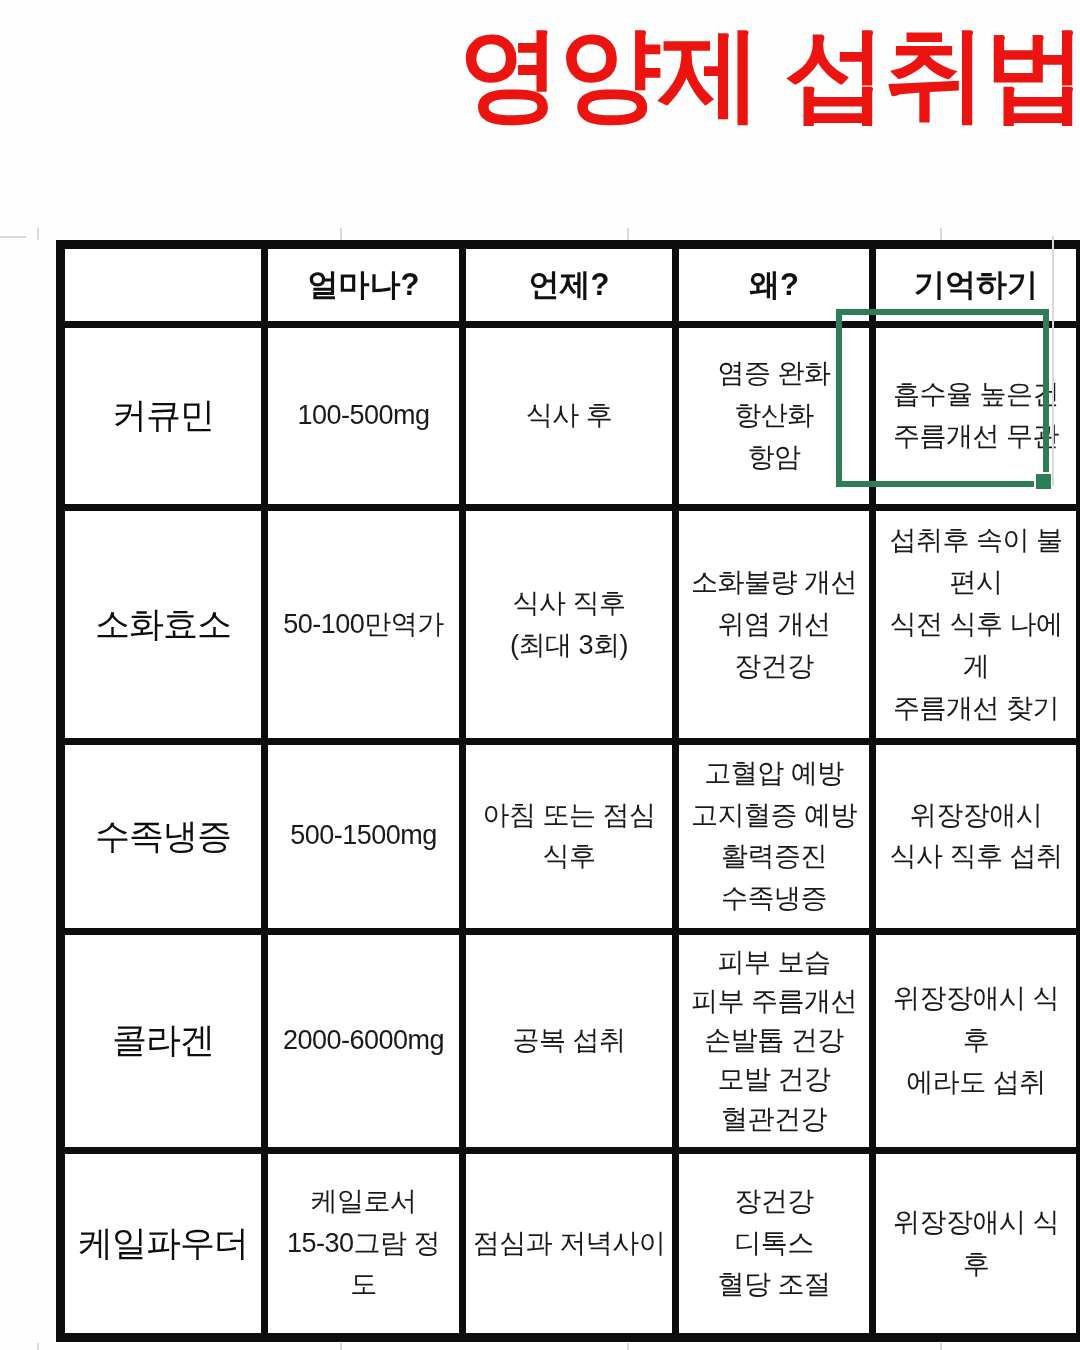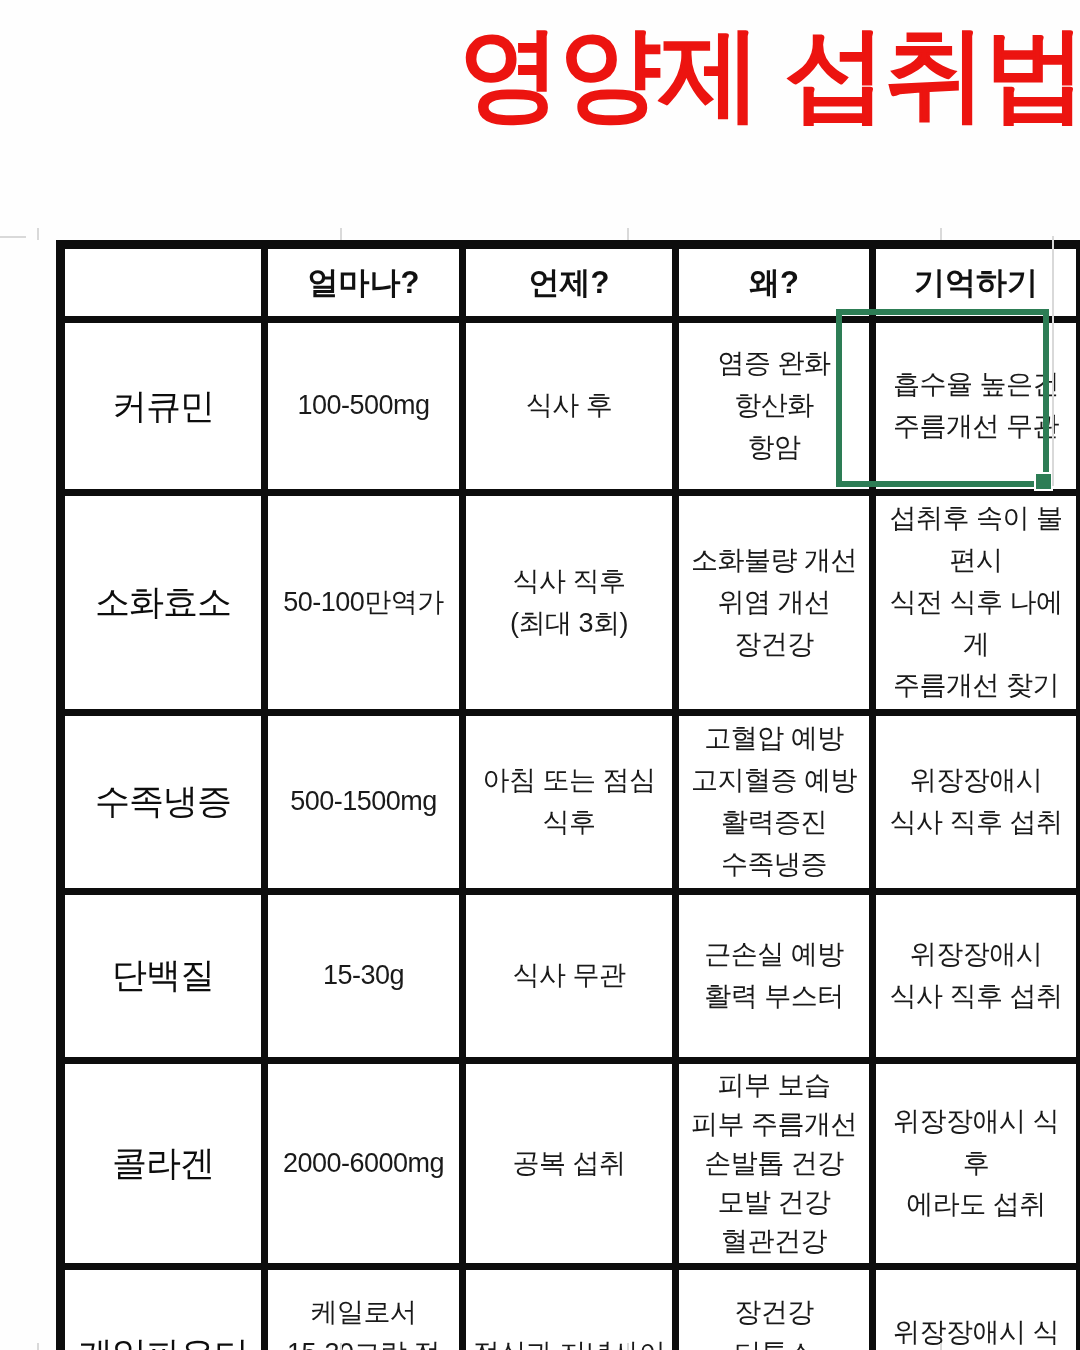--- a/index.html
+++ b/index.html
@@ -169,29 +169,20 @@
           <td class="data-cell">아침 또는 점심
 식후</td>
           <td class="data-cell">고혈압 예방
 고지혈증 예방
 활력증진
 수족냉증</td>
           <td class="data-cell">위장장애시
 식사 직후 섭취</td>
         </tr>
 
-        <tr style="height:169px">
-          <td class="name-cell">단백질</td>
-          <td class="data-cell">15-30g</td>
-          <td class="data-cell">식사 무관</td>
-          <td class="data-cell">근손실 예방
-활력 부스터</td>
-          <td class="data-cell">위장장애시
-식사 직후 섭취</td>
-        </tr>
 
         <tr style="height:171px">
           <td class="name-cell">콜라겐</td>
           <td class="data-cell">2000-6000mg</td>
           <td class="data-cell">공복 섭취</td>
           <td class="data-cell" style="line-height:1.45">피부 보습
 피부 주름개선
 손발톱 건강
 모발 건강
 혈관건강</td>

